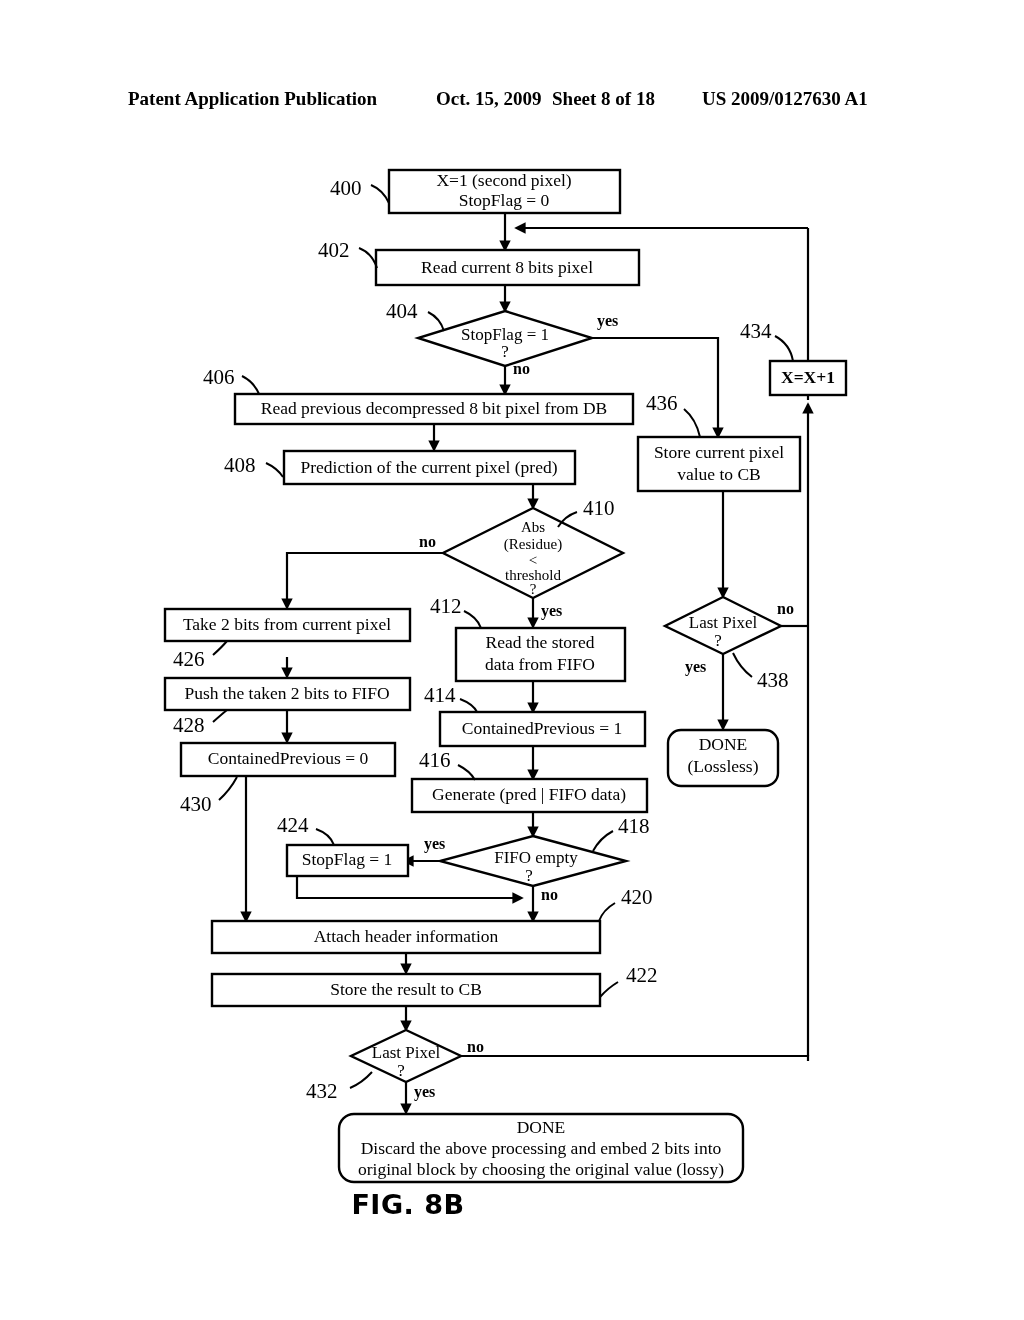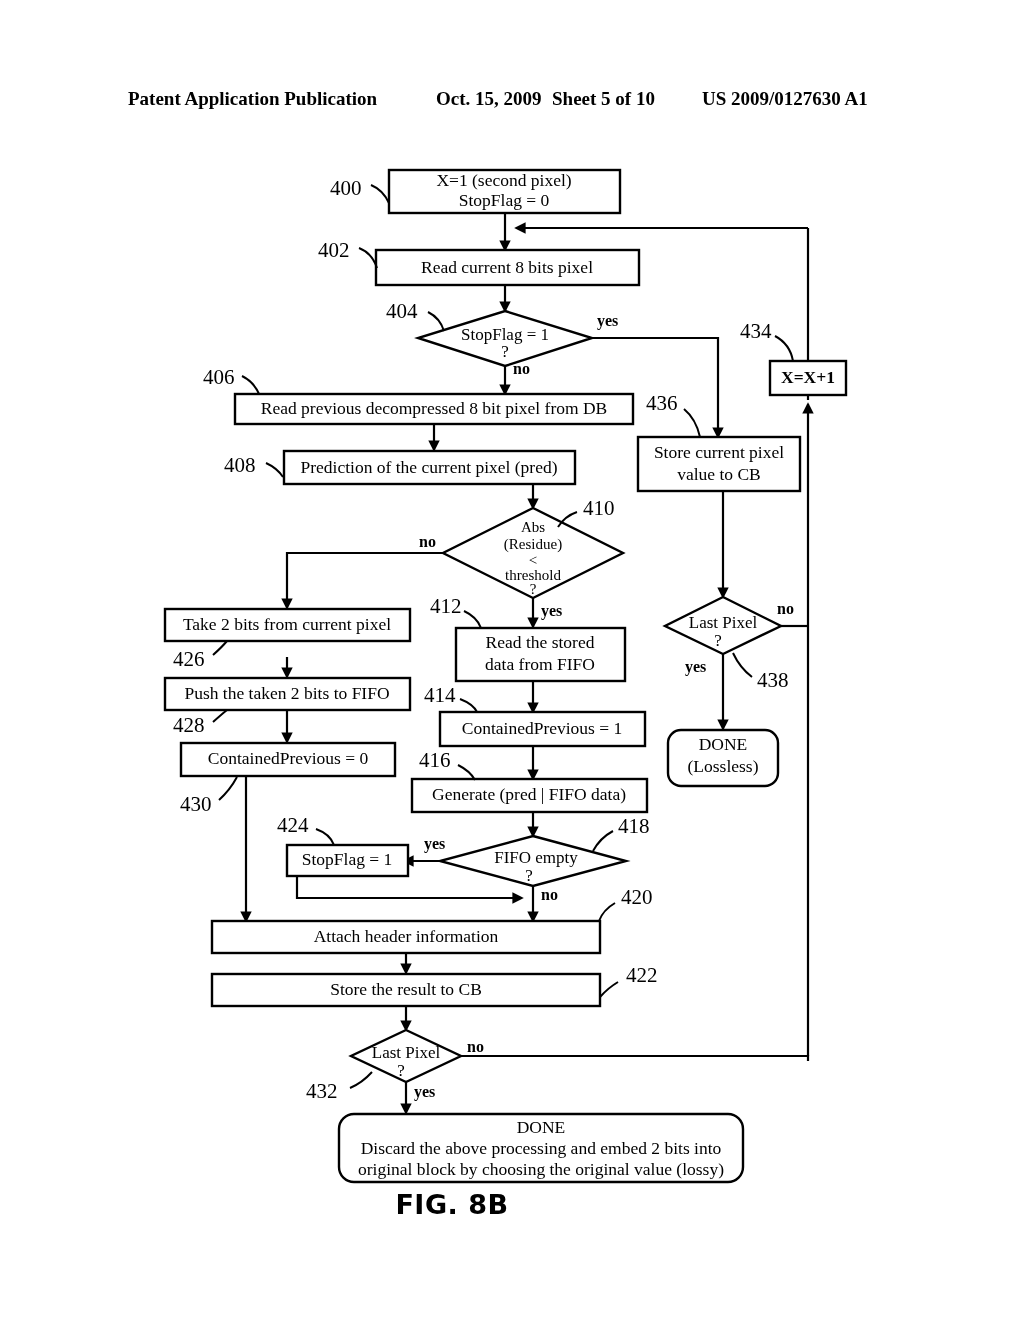--- a/index.html
+++ b/index.html
@@ -95,31 +95,30 @@
   .figlabel {
     position: absolute;
     left: 0;
     width: 816px;
     top: 1189px;
     text-align: center;
     font-family: "DejaVu Sans", sans-serif;
     font-weight: bold;
     font-size: 27px;
     letter-spacing: 0.5px;
-    padding-left: 44px;
   }
 </style>
 </head>
 <body>
 
 <div id="page">
 
   <div class="hdr" id="hdr-pub">Patent Application Publication</div>
   <div class="hdr" id="hdr-date">Oct. 15, 2009</div>
-  <div class="hdr" id="hdr-sheet">Sheet 5 of 10</div>
+  <div class="hdr" id="hdr-sheet">Sheet 8 of 18</div>
   <div class="hdr" id="hdr-num">US 2009/0127630 A1</div>
 
   <svg id="flow" viewBox="0 0 1024 1320">
     <defs>
       <marker id="arrow" viewBox="0 0 10 10" refX="8.4" refY="5" markerWidth="5.2" markerHeight="5.2" orient="auto-start-reverse">
         <path d="M 0 0 L 10 5 L 0 10 z" fill="#000"></path>
       </marker>
     </defs>
 
     <path class="conn" d="M 505 213 L 505 250" marker-end="url(#arrow)"></path>

